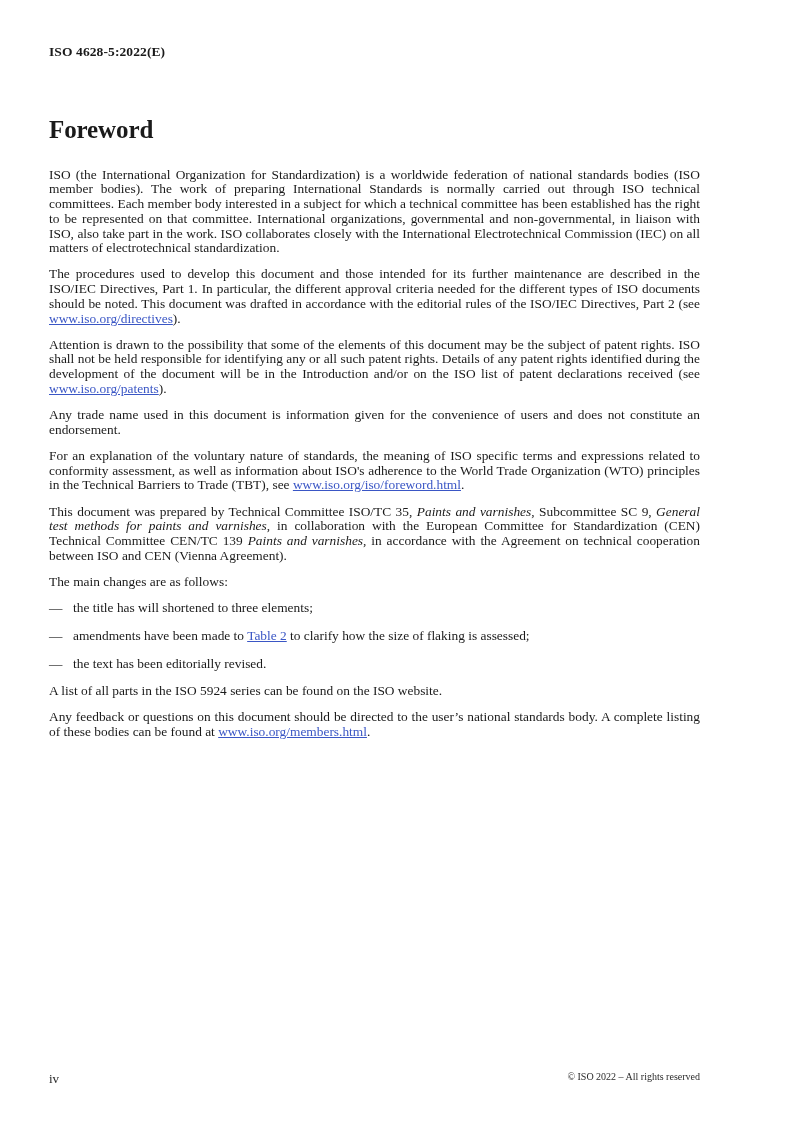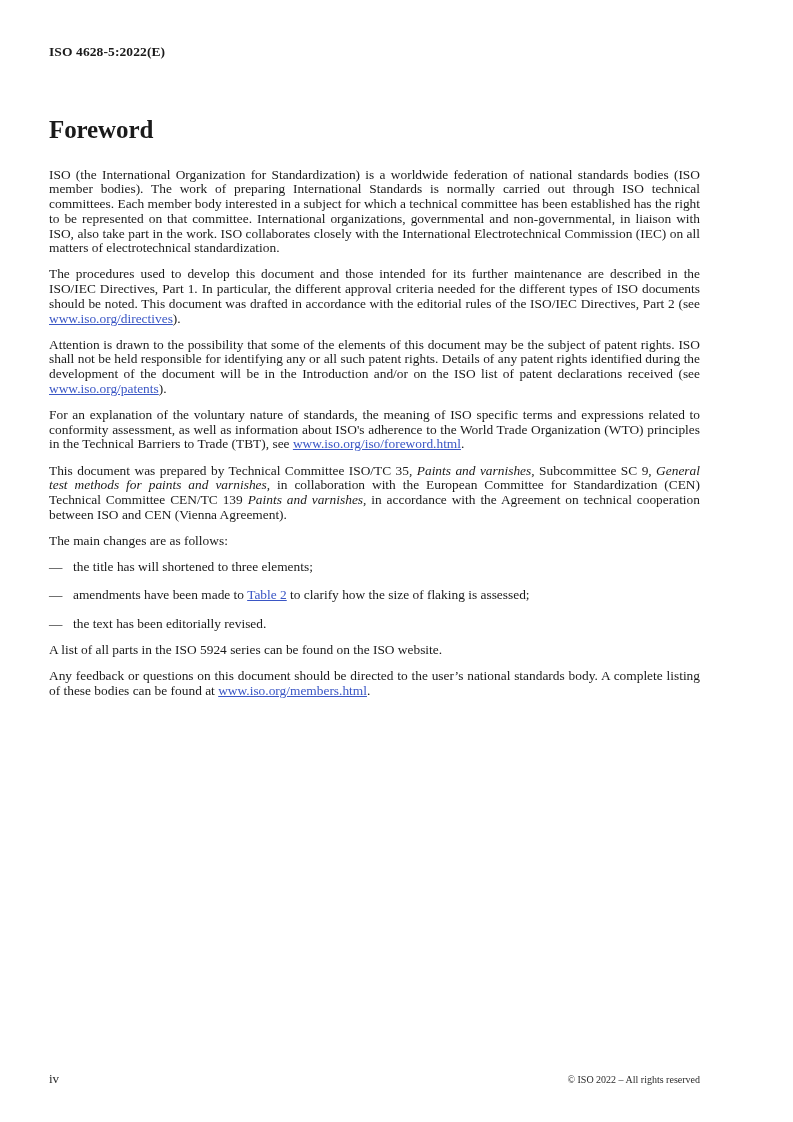--- a/index.html
+++ b/index.html
@@ -84,21 +84,21 @@
   em, .ital {
     font-style: italic;
   }
   .footer {
     position: absolute;
     left: 49px;
     top: 1071px;
     width: 651px;
     display: flex;
     justify-content: space-between;
-    align-items: center;
+    align-items: flex-start;
     font-size: 12.2px;
     color: #2a2a2a;
   }
   .footer-page {
     font-size: 13px;
   }
   .footer-copy {
     font-size: 10px;
   }
 </style>
@@ -114,20 +114,21 @@
     <h1 class="page-title">Foreword</h1>
 
     <div class="body-block">
 
       <p class="para">ISO (the International Organization for Standardization) is a worldwide federation of national standards bodies (ISO member bodies). The work of preparing International Standards is normally carried out through ISO technical committees. Each member body interested in a subject for which a technical committee has been established has the right to be represented on that committee. International organizations, governmental and non-governmental, in liaison with ISO, also take part in the work. ISO collaborates closely with the International Electrotechnical Commission (IEC) on all matters of electrotechnical standardization.</p>
 
       <p class="para"><span>The procedures used to develop this document and those intended for its further maintenance are described in the ISO/IEC Directives, Part 1. In particular, the different approval criteria needed for the different types of ISO documents should be noted. This document was drafted in accordance with the editorial rules of the ISO/IEC Directives, Part 2 (see </span><a class="link" href="#">www.iso.org/directives</a><span>).</span></p>
 
       <p class="para"><span>Attention is drawn to the possibility that some of the elements of this document may be the subject of patent rights. ISO shall not be held responsible for identifying any or all such patent rights. Details of any patent rights identified during the development of the document will be in the Introduction and/or on the ISO list of patent declarations received (see </span><a class="link" href="#">www.iso.org/patents</a><span>).</span></p>
 
+      <p class="para">Any trade name used in this document is information given for the convenience of users and does not constitute an endorsement.</p>
 
       <p class="para"><span>For an explanation of the voluntary nature of standards, the meaning of ISO specific terms and expressions related to conformity assessment, as well as information about ISO's adherence to the World Trade Organization (WTO) principles in the Technical Barriers to Trade (TBT), see </span><a class="link" href="#">www.iso.org/iso/foreword.html</a><span>.</span></p>
 
       <p class="para"><span>This document was prepared by Technical Committee ISO/TC 35, </span><em class="ital">Paints and varnishes</em><span>, Subcommittee SC 9, </span><em class="ital">General test methods for paints and varnishes</em><span>, in collaboration with the European Committee for Standardization (CEN) Technical Committee CEN/TC 139 </span><em class="ital">Paints and varnishes</em><span>, in accordance with the Agreement on technical cooperation between ISO and CEN (Vienna Agreement).</span></p>
 
 
       <p class="para">The main changes are as follows:</p>
 
       <div class="list-block">
 

